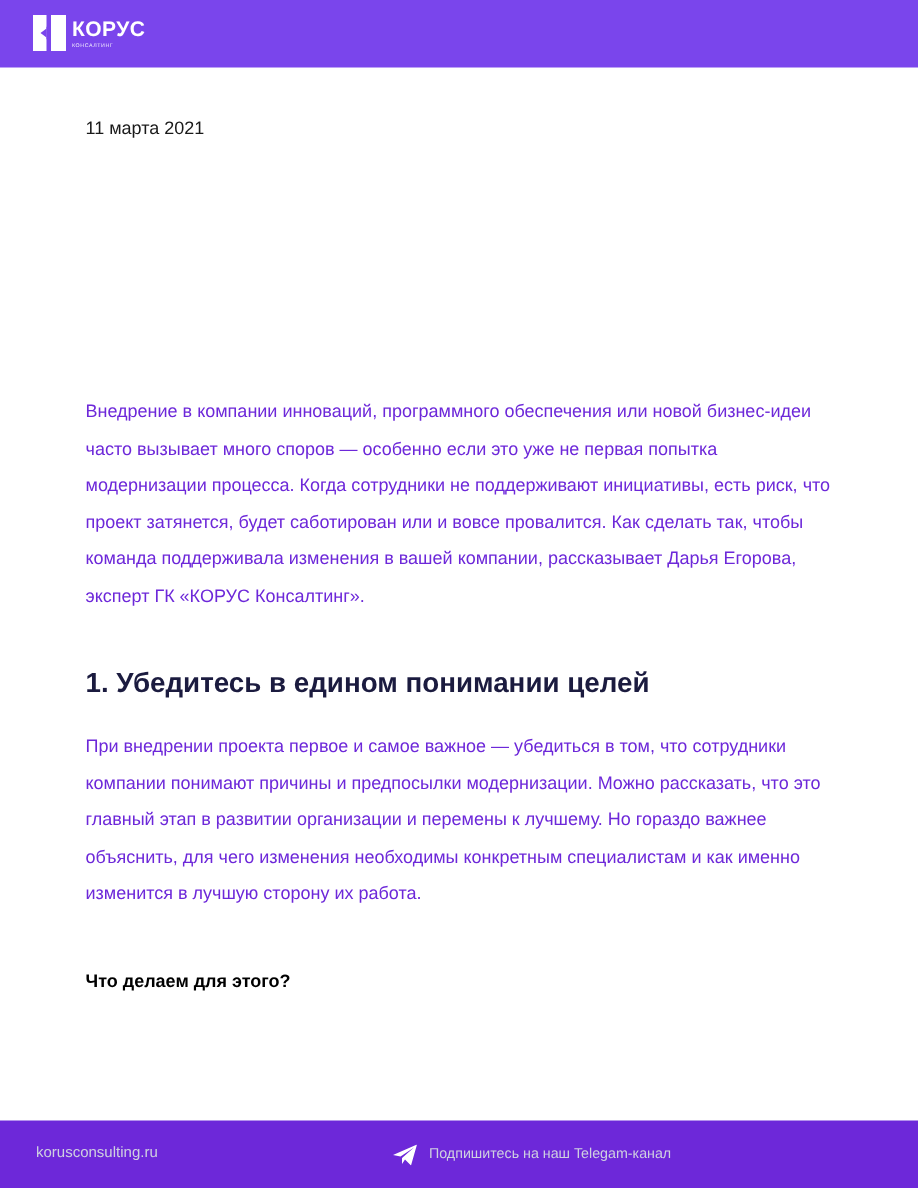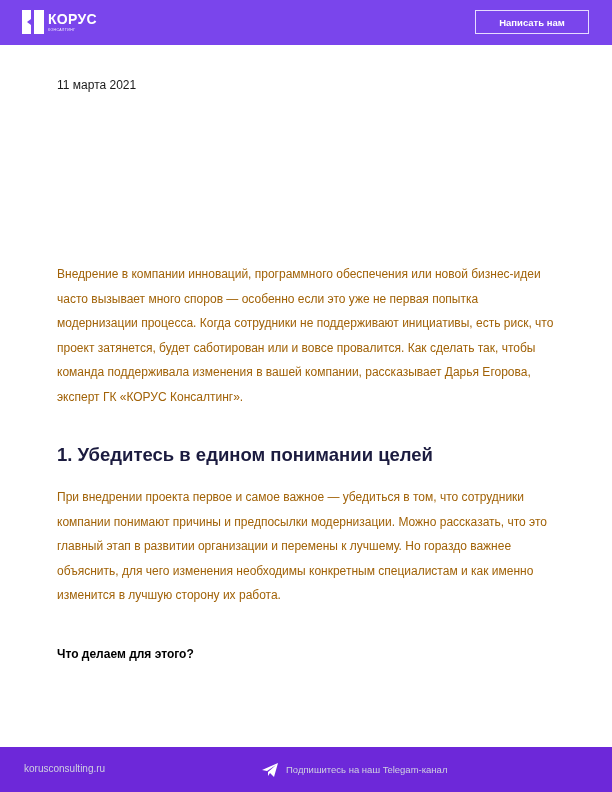--- a/index.html
+++ b/index.html
@@ -41,21 +41,21 @@
     .date {
       position: absolute; left: 57px; top: 78px;
       font-size: 12px; color: #1a1a1a;
     }
     .title {
       position: absolute; left: 57px; top: 120px; width: 500px;
       font-size: 21.5px; font-weight: bold; color: #111111; line-height: 38.5px;
     }
     .para {
       position: absolute; left: 57px; width: 500px;
-      font-size: 12px; color: #a16207; line-height: 24.5px;
+      font-size: 12px; color: #6d28d9; line-height: 24.5px;
     }
     .para.p1 { top: 262px; }
     .para.p2 { top: 485px; }
     .h2 {
       position: absolute; left: 57px; top: 444px;
       font-size: 18.5px; font-weight: bold; color: #1b1b3f;
     }
     .subhead {
       position: absolute; left: 57px; top: 647px;
       font-size: 12px; font-weight: bold; color: #000000;
@@ -96,21 +96,20 @@
           <rect x="12" y="0" width="10" height="24" fill="#ffffff"></rect>
           <polygon points="9,8 12,5 12,19 9,16" fill="#7a45ec"></polygon>
           <polygon points="5,12 9,9 9,15" fill="#7a45ec"></polygon>
         </svg>
       </div>
       <div class="logo-text-wrap">
         <span class="logo-text">КОРУС</span>
         <span class="logo-sub">КОНСАЛТИНГ</span>
       </div>
     </div>
-    <div class="header-btn">Написать нам</div>
   </header>
 
   <div class="date">11 марта 2021</div>
 
 
   <p class="para p1">Внедрение в компании инноваций, программного обеспечения или новой бизнес-идеи часто вызывает много споров — особенно если это уже не первая попытка модернизации процесса. Когда сотрудники не поддерживают инициативы, есть риск, что проект затянется, будет саботирован или и вовсе провалится. Как сделать так, чтобы команда поддерживала изменения в вашей компании, рассказывает Дарья Егорова, эксперт ГК «КОРУС Консалтинг».</p>
 
   <h2 class="h2">1. Убедитесь в едином понимании целей</h2>
 
   <p class="para p2">При внедрении проекта первое и самое важное — убедиться в том, что сотрудники компании понимают причины и предпосылки модернизации. Можно рассказать, что это главный этап в развитии организации и перемены к лучшему. Но гораздо важнее объяснить, для чего изменения необходимы конкретным специалистам и как именно изменится в лучшую сторону их работа.</p>

